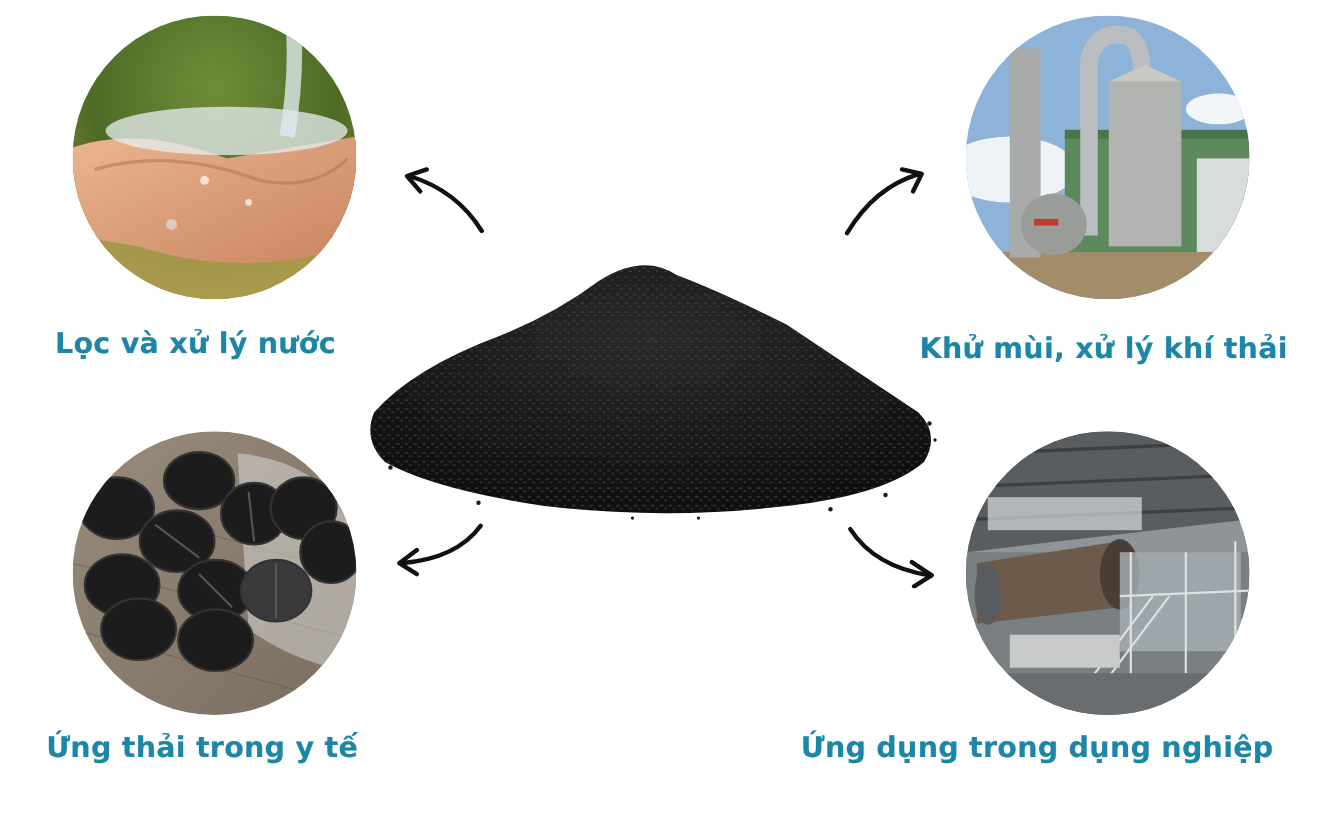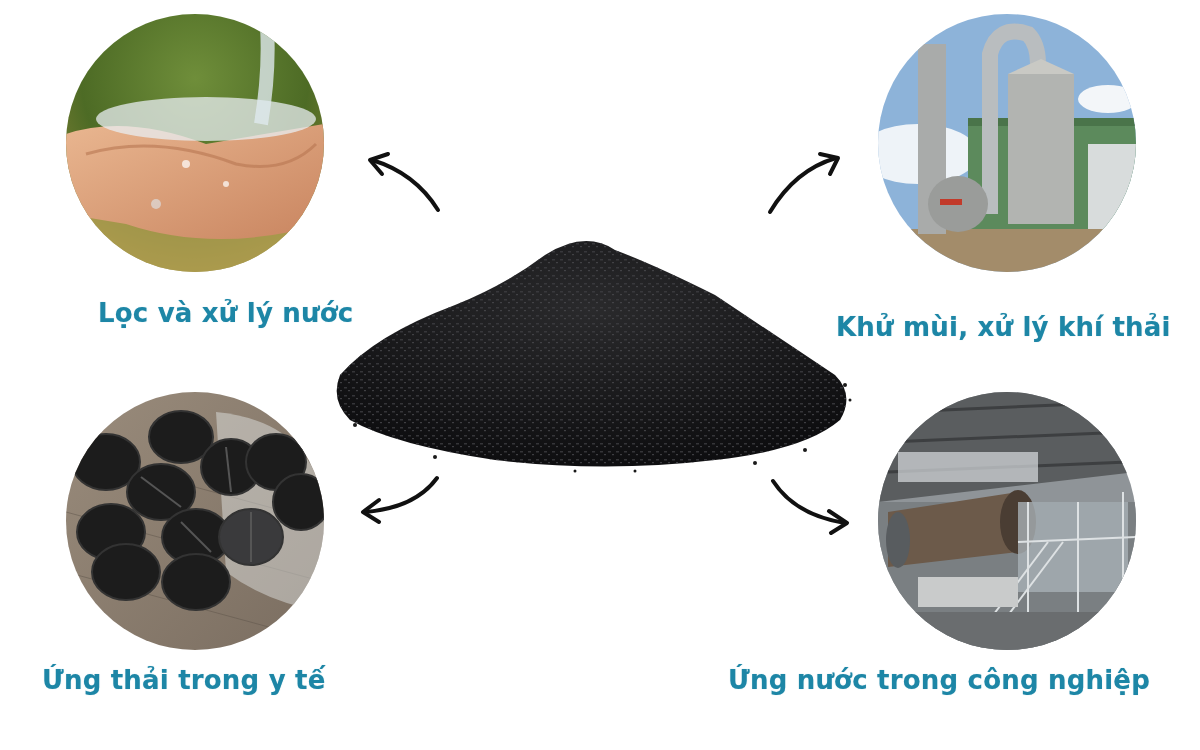--- a/index.html
+++ b/index.html
@@ -42,40 +42,40 @@
     <rect y="200" width="258" height="58" fill="#b7a356" opacity="0.7"></rect>
     <path d="M0 120 Q60 100 140 130 L258 110 L258 210 Q150 240 60 210 L0 200 Z" fill="url(#skin)"></path>
     <path d="M20 140 Q90 120 170 150 Q220 160 250 130" stroke="#b77752" stroke-width="3" fill="none" opacity="0.6"></path>
     <ellipse cx="140" cy="105" rx="110" ry="22" fill="#e8eef2" opacity="0.75"></ellipse>
     <path d="M200 0 Q205 50 195 110" stroke="#dfe8ee" stroke-width="14" fill="none" opacity="0.8"></path>
     <circle cx="120" cy="150" r="4" fill="#fff" opacity="0.7"></circle>
     <circle cx="160" cy="170" r="3" fill="#fff" opacity="0.7"></circle>
     <circle cx="90" cy="190" r="5" fill="#dfe8ee" opacity="0.6"></circle>
   </svg>
 </div>
-<div class="label" style="left:50px; top:298px;margin-left:48px;">Lọc và xử lý nước</div>
+<div class="label" style="left:50px; top:298px;">Lọc và xử lý nước</div>
 
 <div class="circle" style="left:878px; top:14px;">
   <svg viewBox="0 0 258 258">
     <rect width="258" height="258" fill="#8db3d9"></rect>
     <ellipse cx="40" cy="140" rx="60" ry="30" fill="#eef3f8"></ellipse>
     <ellipse cx="230" cy="85" rx="30" ry="14" fill="#f3f6f9"></ellipse>
     <rect x="90" y="110" width="168" height="110" fill="#5c8a5c"></rect>
     <rect x="90" y="104" width="168" height="8" fill="#4a744a"></rect>
     <rect x="210" y="130" width="48" height="90" fill="#d8dcdc"></rect>
     <rect x="0" y="215" width="258" height="43" fill="#a38c6a"></rect>
     <rect x="40" y="30" width="28" height="190" fill="#a9abaa"></rect>
     <path d="M112 200 L112 40 Q120 10 150 20 Q160 30 160 50" stroke="#b9bdbf" stroke-width="16" fill="none"></path>
     <rect x="130" y="60" width="66" height="150" fill="#b2b4b1"></rect>
     <path d="M130 60 L163 45 L196 60 Z" fill="#c9c9c4"></path>
     <ellipse cx="80" cy="190" rx="30" ry="28" fill="#9a9c9a"></ellipse>
     <rect x="62" y="185" width="22" height="6" fill="#c23a2a"></rect>
   </svg>
 </div>
-<div class="label" style="left:836px; top:312px;">Khử mùi, xử lý khí thải</div>
+<div class="label" style="left:836px; top:302px;">Khử mùi, xử lý khí thải</div>
 
 <div class="circle" style="left:66px; top:392px;">
   <svg viewBox="0 0 258 258">
     <defs>
       <linearGradient id="wood" x1="0" y1="0" x2="1" y2="1">
         <stop offset="0" stop-color="#9a8c7c"></stop>
         <stop offset="1" stop-color="#7a6d60"></stop>
       </linearGradient>
     </defs>
     <rect width="258" height="258" fill="url(#wood)"></rect>
@@ -128,21 +128,21 @@
       <line x1="200" y1="110" x2="200" y2="220"></line>
       <line x1="245" y1="100" x2="245" y2="220"></line>
       <line x1="140" y1="150" x2="258" y2="145"></line>
       <line x1="110" y1="230" x2="170" y2="150"></line>
       <line x1="125" y1="230" x2="185" y2="150"></line>
     </g>
     <rect x="40" y="185" width="100" height="30" fill="#c9cbcb"></rect>
     <rect x="0" y="220" width="258" height="38" fill="#6a6d6f"></rect>
   </svg>
 </div>
-<div class="label" style="left:728px; top:665px;">Ứng nước trong công nghiệp</div>
+<div class="label" style="left:728px; top:665px;">Ứng dụng trong dụng nghiệp</div>
 
 <div class="pile">
   <svg viewBox="0 0 525 250" width="525" height="250">
     <defs>
       <radialGradient id="pileg" cx="50%" cy="30%" r="70%">
         <stop offset="0" stop-color="#2a2a2c"></stop>
         <stop offset="1" stop-color="#0e0e10"></stop>
       </radialGradient>
       <pattern id="grain" width="8" height="8" patternUnits="userSpaceOnUse">
         <rect width="8" height="8" fill="none"></rect>

